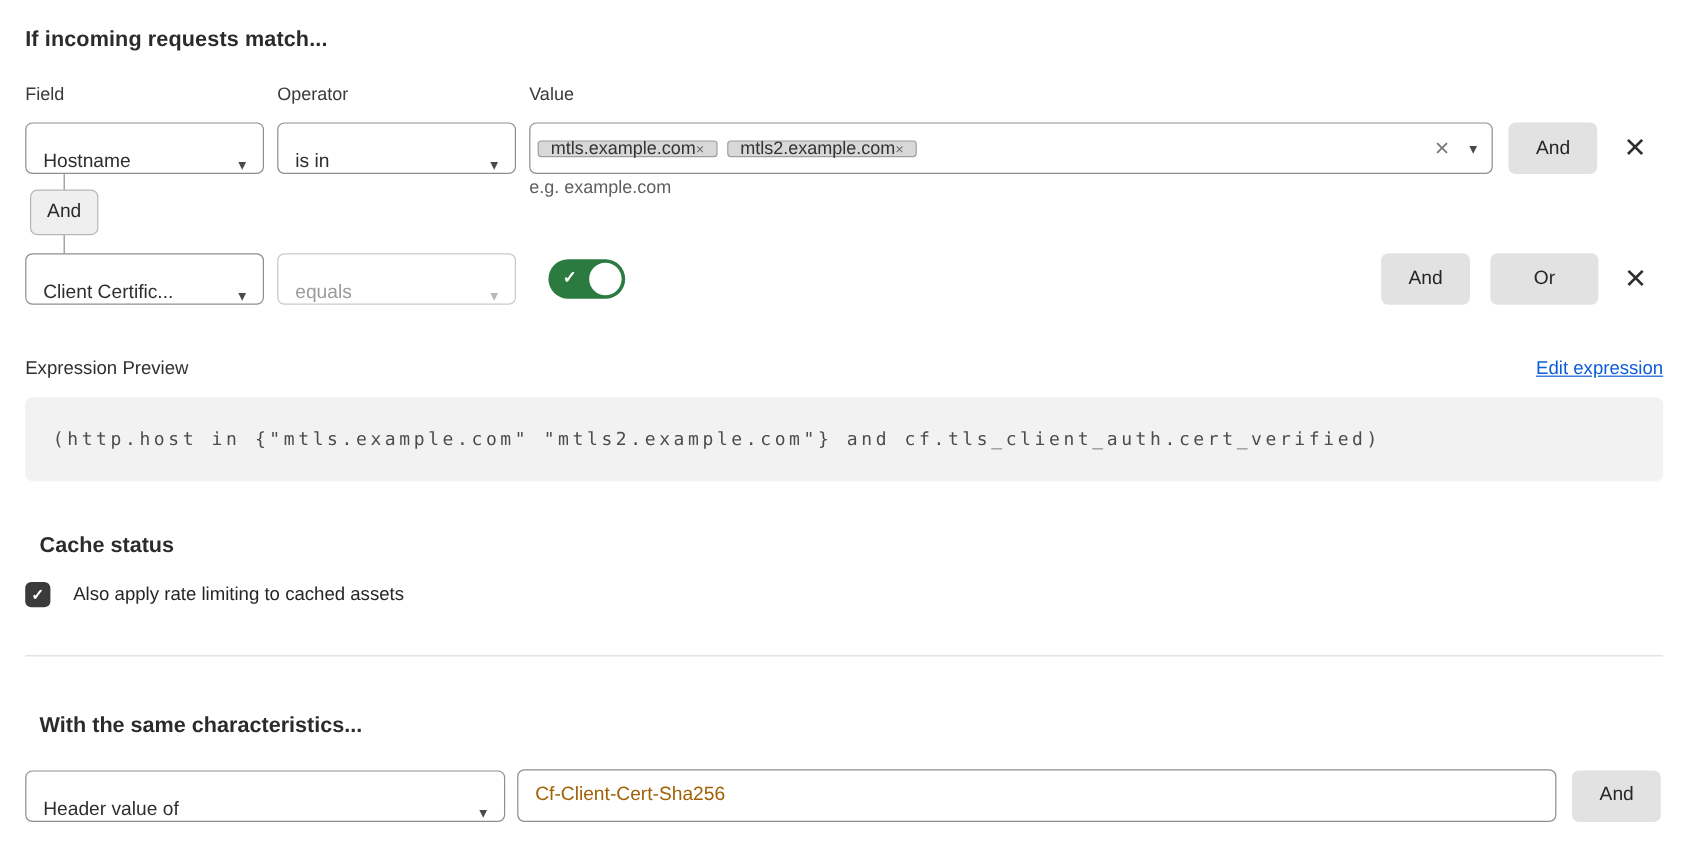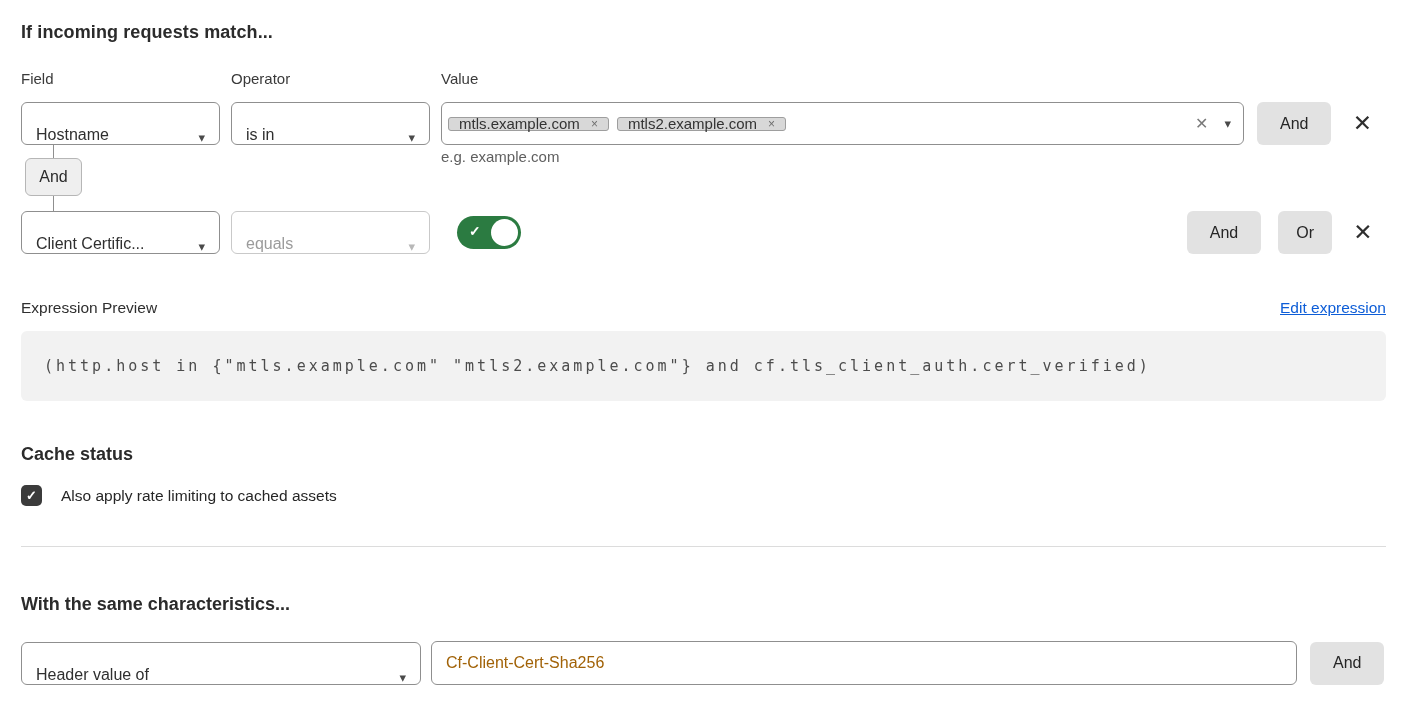--- a/index.html
+++ b/index.html
@@ -37,34 +37,34 @@
   .select.wide { width: 400px; margin-right: 10px; gap: 47px; }
 
   .value-box {
     width: 803px; height: 43px;
     border: 1px solid #8f8f8f; border-radius: 6px; background: #fff;
     display: flex; align-items: center; padding: 0 12px 0 6px;
   }
   .chips { display: flex; gap: 8px; flex: 1; }
   .chip {
     background: #d8d8d8; border: 1px solid #9e9e9e; border-radius: 3px;
-    height: 14px; display: flex; align-items: center; gap: 11px;
+    height: 14px; display: flex; align-items: center; 
     padding: 0 10px; font-size: 15px; color: #333;
   }
   .chip .chip-x { color: #6f6f6f; font-size: 12px; cursor: pointer; }
   .value-clear { color: #7a7a7a; font-size: 16px; margin-right: 16px; cursor: pointer; }
   .value-chev { color: #4a4a4a; font-size: 13px; cursor: pointer; }
 
   .btn {
     background: #e2e2e2; border: none; border-radius: 6px;
     height: 43px; padding: 0 23px; font-size: 16px; color: #262626;
     font-family: inherit; cursor: pointer;
   }
   .btn.after-gap { margin-left: 13px; }
-  .btn.or-btn { margin-left: 17px; padding: 0 18px; }
+  .btn.or-btn { margin-left: 17px; padding: 0 36px; }
   .close-x {
     font-size: 23px; color: #2e2e2e; margin-left: 18px; width: 26px;
     text-align: center; cursor: pointer; font-weight: 400; line-height: 1;
   }
   .row2 .close-x { margin-right: 10px; }
   .spacer { flex: 1; }
 
   
   .between-zone { position: relative; height: 66px; }
   .between-zone::before {
@@ -100,21 +100,21 @@
   }
   .exp-label { font-size: 15.5px; color: #2f2f2f; }
   .exp-link { font-size: 15.5px; color: #0d5dd7; text-decoration: underline; cursor: pointer; }
   .code-block {
     margin-top: 14px; height: 70px; background: #f2f2f2; border-radius: 6px;
     display: flex; align-items: center; padding: 0 23px;
     font-family: "DejaVu Sans Mono", monospace; font-size: 15px;
     letter-spacing: 3px; color: #4c4c4c; white-space: nowrap; overflow: hidden;
   }
 
-  .sub-title { font-size: 18px; font-weight: bold; color: #2b2b2b; margin: 0; }
+  .sub-title { font-size: 18px; font-weight: bold; color: #2b2b2b; margin: 12px; }
   .cache-title { margin-top: 43px; }
   .check-row { display: flex; align-items: center; margin-top: 20px; }
   .checkbox {
     width: 21px; height: 21px; border-radius: 5px; background: #3b3b3b;
     color: #fff; display: flex; align-items: center; justify-content: center;
     font-size: 13px; font-weight: bold; cursor: pointer; flex-shrink: 0;
   }
   .check-label { margin-left: 19px; font-size: 15.5px; color: #262626; }
 
   .divider { margin-top: 40px; border: none; border-top: 1px solid #dcdcdc; }

